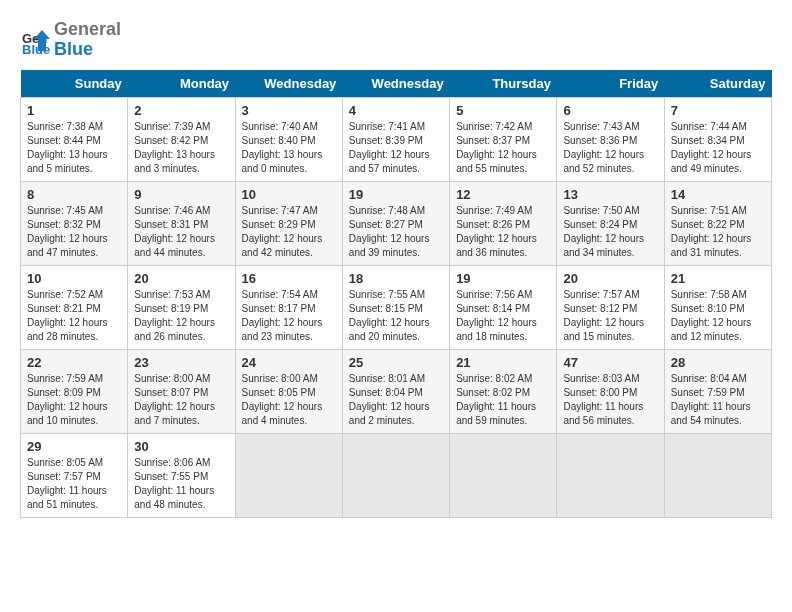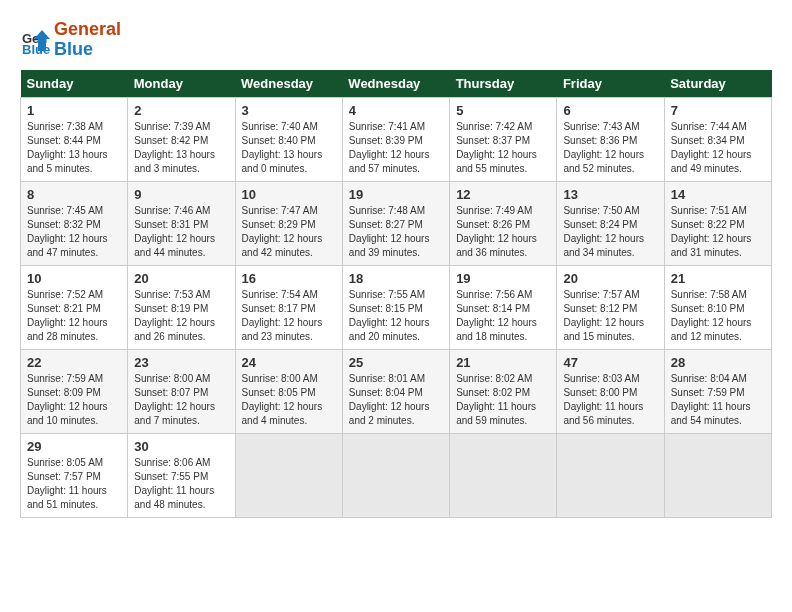--- a/index.html
+++ b/index.html
@@ -15,21 +15,21 @@
       align-items: center;
       margin-bottom: 4px;
     }
     .logo-text {
       font-size: 18px;
       font-weight: bold;
       color: #333;
       line-height: 1.1;
     }
     .logo-text span {
-      color: #c2410c;
+      color: #737373;
     }
     .logo-icon {
       width: 30px;
       height: 30px;
       margin-right: 4px;
     }
     .title-section {
       text-align: right;
       margin-bottom: 2px;
     }
@@ -48,24 +48,24 @@
       justify-content: space-between;
       align-items: flex-start;
       margin-bottom: 6px;
     }
     table {
       width: 100%;
       border-collapse: collapse;
       font-size: 11px;
     }
     thead tr th {
-      background-color: #14532d;
+      background-color: #0369a1;
       color: #fff;
       padding: 6px 6px;
-      text-align: left;
+      text-align: right;
       font-size: 13px;
       font-weight: bold;
     }
     tbody tr td {
       border: 1px solid #ccc;
       padding: 5px 6px;
       vertical-align: top;
       width: 14.28%;
       min-height: 80px;
       background: #fff;

